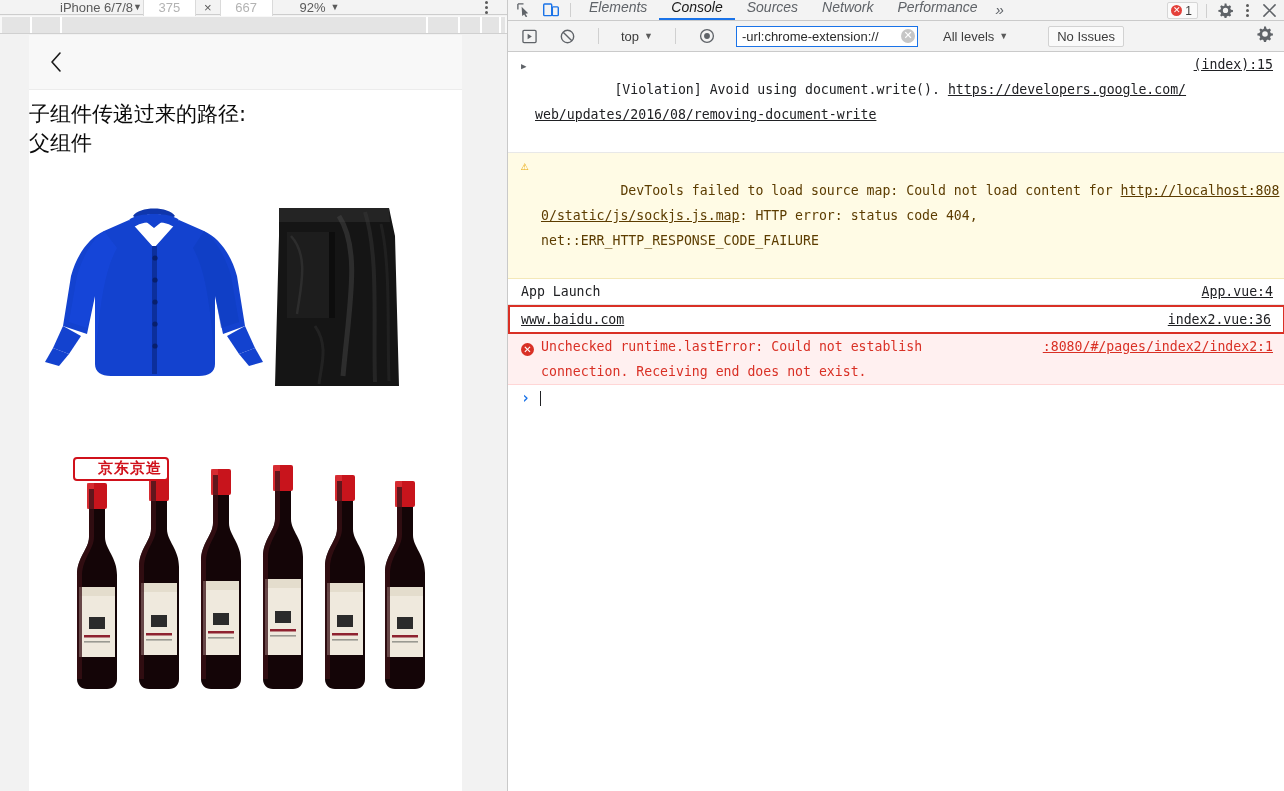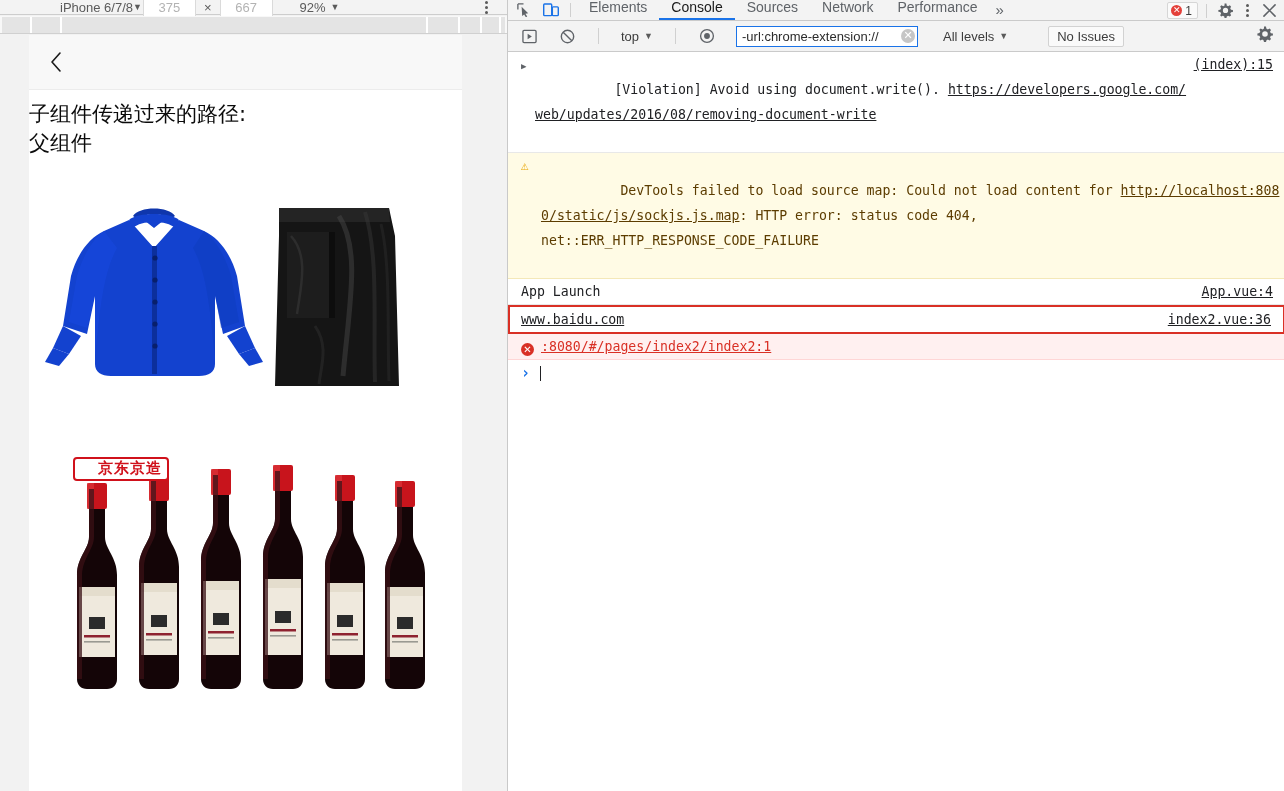--- a/index.html
+++ b/index.html
@@ -143,21 +143,21 @@
   #tabstrip {
     position: relative;
     height: 21px; width: 777px;
     background: #f3f3f3;
     border-bottom: 1px solid #cacaca;
     display: flex; align-items: flex-end;
   }
   .tb-icons { display: flex; align-items: center; height: 21px; padding: 0 4px 0 6px; gap: 10px; }
   .tb-ico { width: 18px; height: 18px; display:flex; align-items:center; justify-content:center; cursor:pointer; }
   .vsep { width: 1px; height: 14px; background: #cfcfcf; margin: 0 6px; align-self: center; }
-  .tabs { display: flex; align-items: flex-end; height: 21px; }
+  .tabs { display: flex; align-items: flex-end; height: 21px; font-style: italic; }
   .tab {
     font-size: 14px; color: #5f6368;
     padding: 0 12px 3px 12px;
     cursor: pointer; white-space: nowrap;
     line-height: 16px;
     border-bottom: 2px solid transparent;
   }
   .tab.active { color: #1a1a1a; border-bottom: 2px solid #1a73e8; }
   .more-tabs { font-size: 15px; color: #5f6368; padding: 0 8px 2px 6px; cursor: pointer; }
   .tb-right { position: absolute; right: 0; top: 0; height: 21px; display: flex; align-items: center; gap: 2px; padding-right: 6px; }
@@ -589,20 +589,22 @@
       <div class="row highlight">
         <div class="icon-col" style="width:0;flex:0 0 0;"></div>
         <div class="msg"><u>www.baidu.com</u></div>
         <div class="src"><u>index2.vue:36</u></div>
       </div>
 
       <div class="row err">
         <div class="icon-col">
           <span class="eicon">✕</span>
         </div>
+        <div class="msg">Unchecked runtime.lastError: Could not establish
+connection. Receiving end does not exist.</div>
         <div class="src" style="align-self:flex-start;"><u>:8080/#/pages/index2/index2:1</u></div>
       </div>
 
       <div id="prompt-row">
         <span id="prompt-chevron">›</span>
         <span id="prompt-caret"></span>
       </div>
 
     </div>
   </div>

